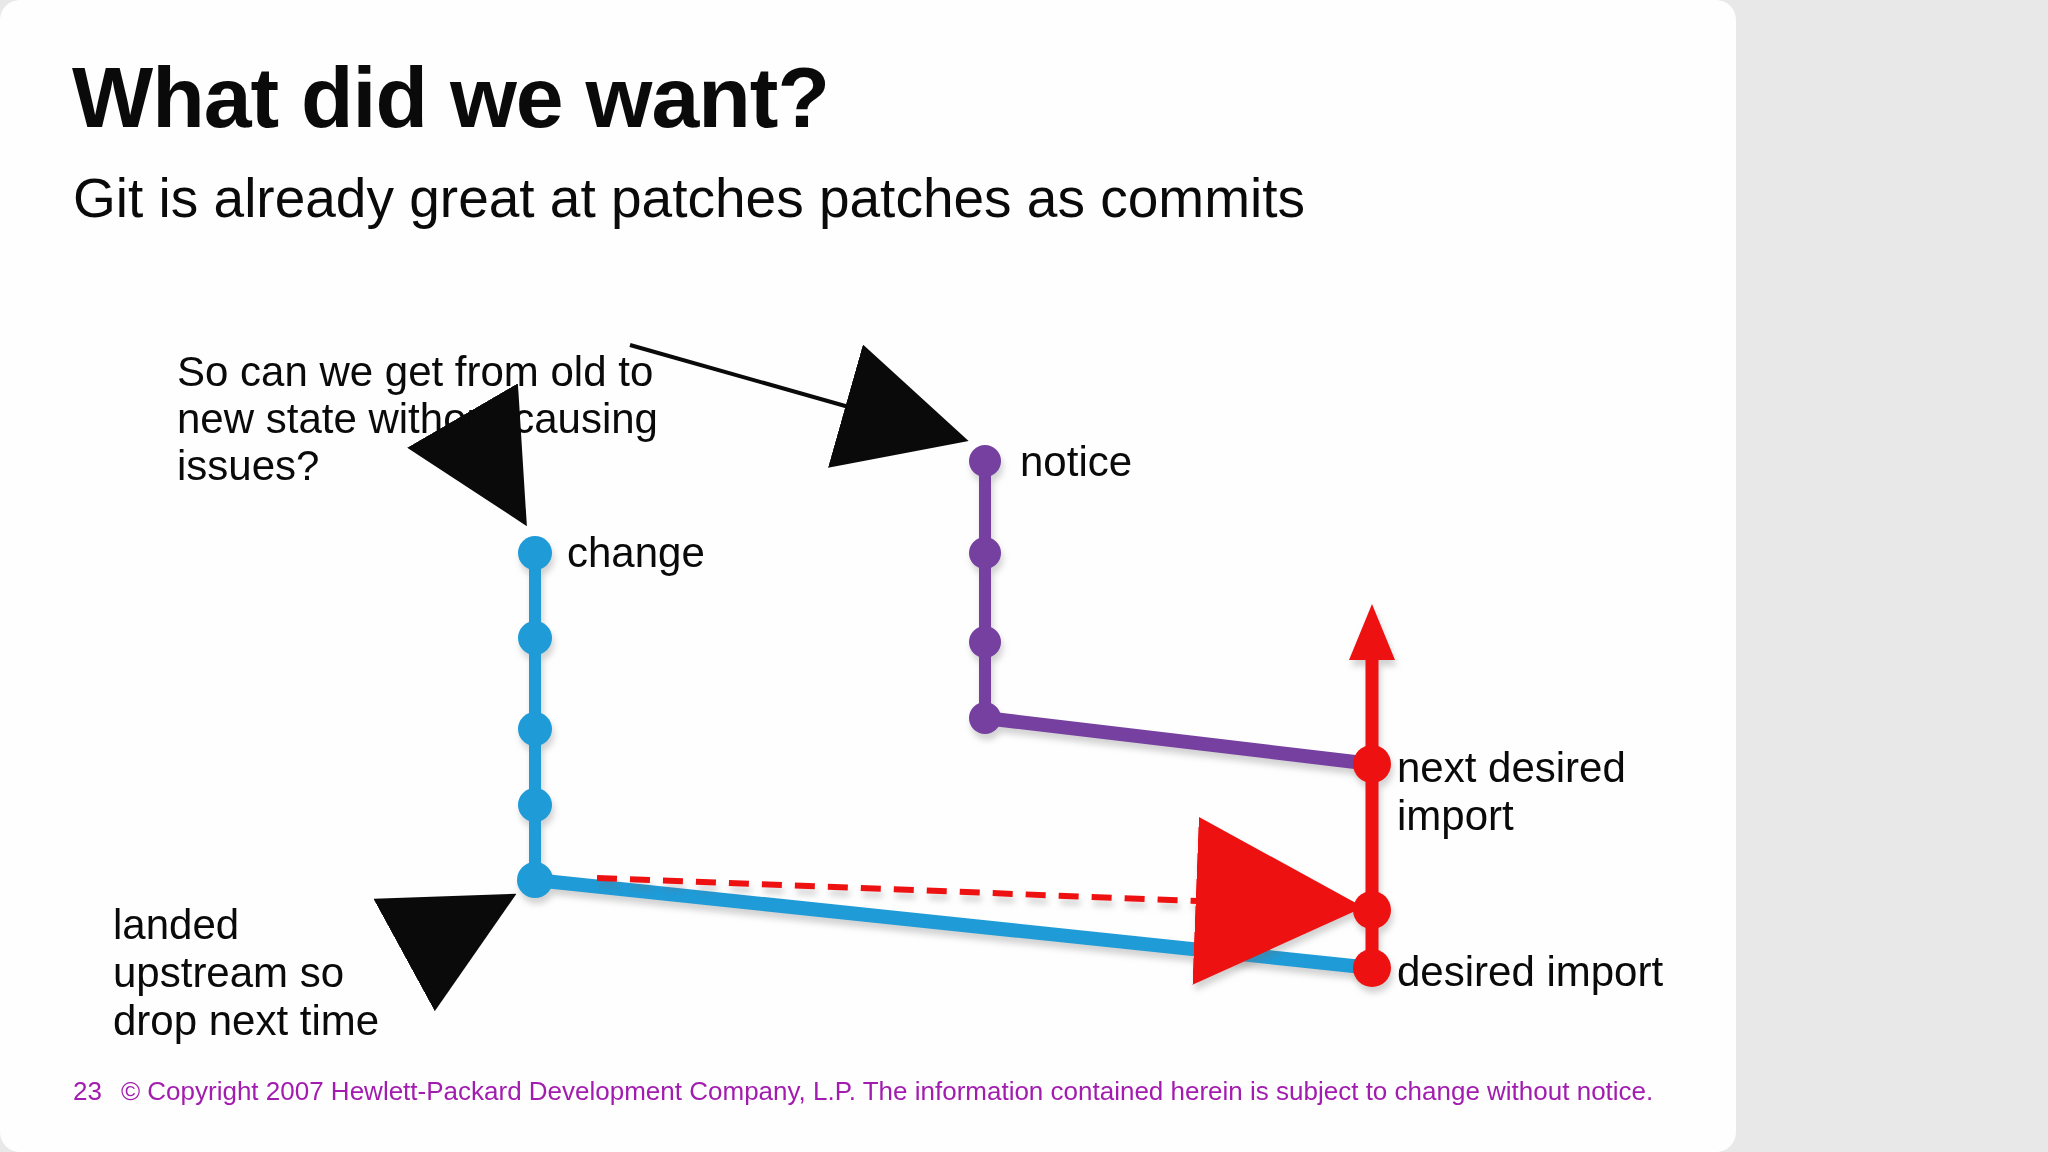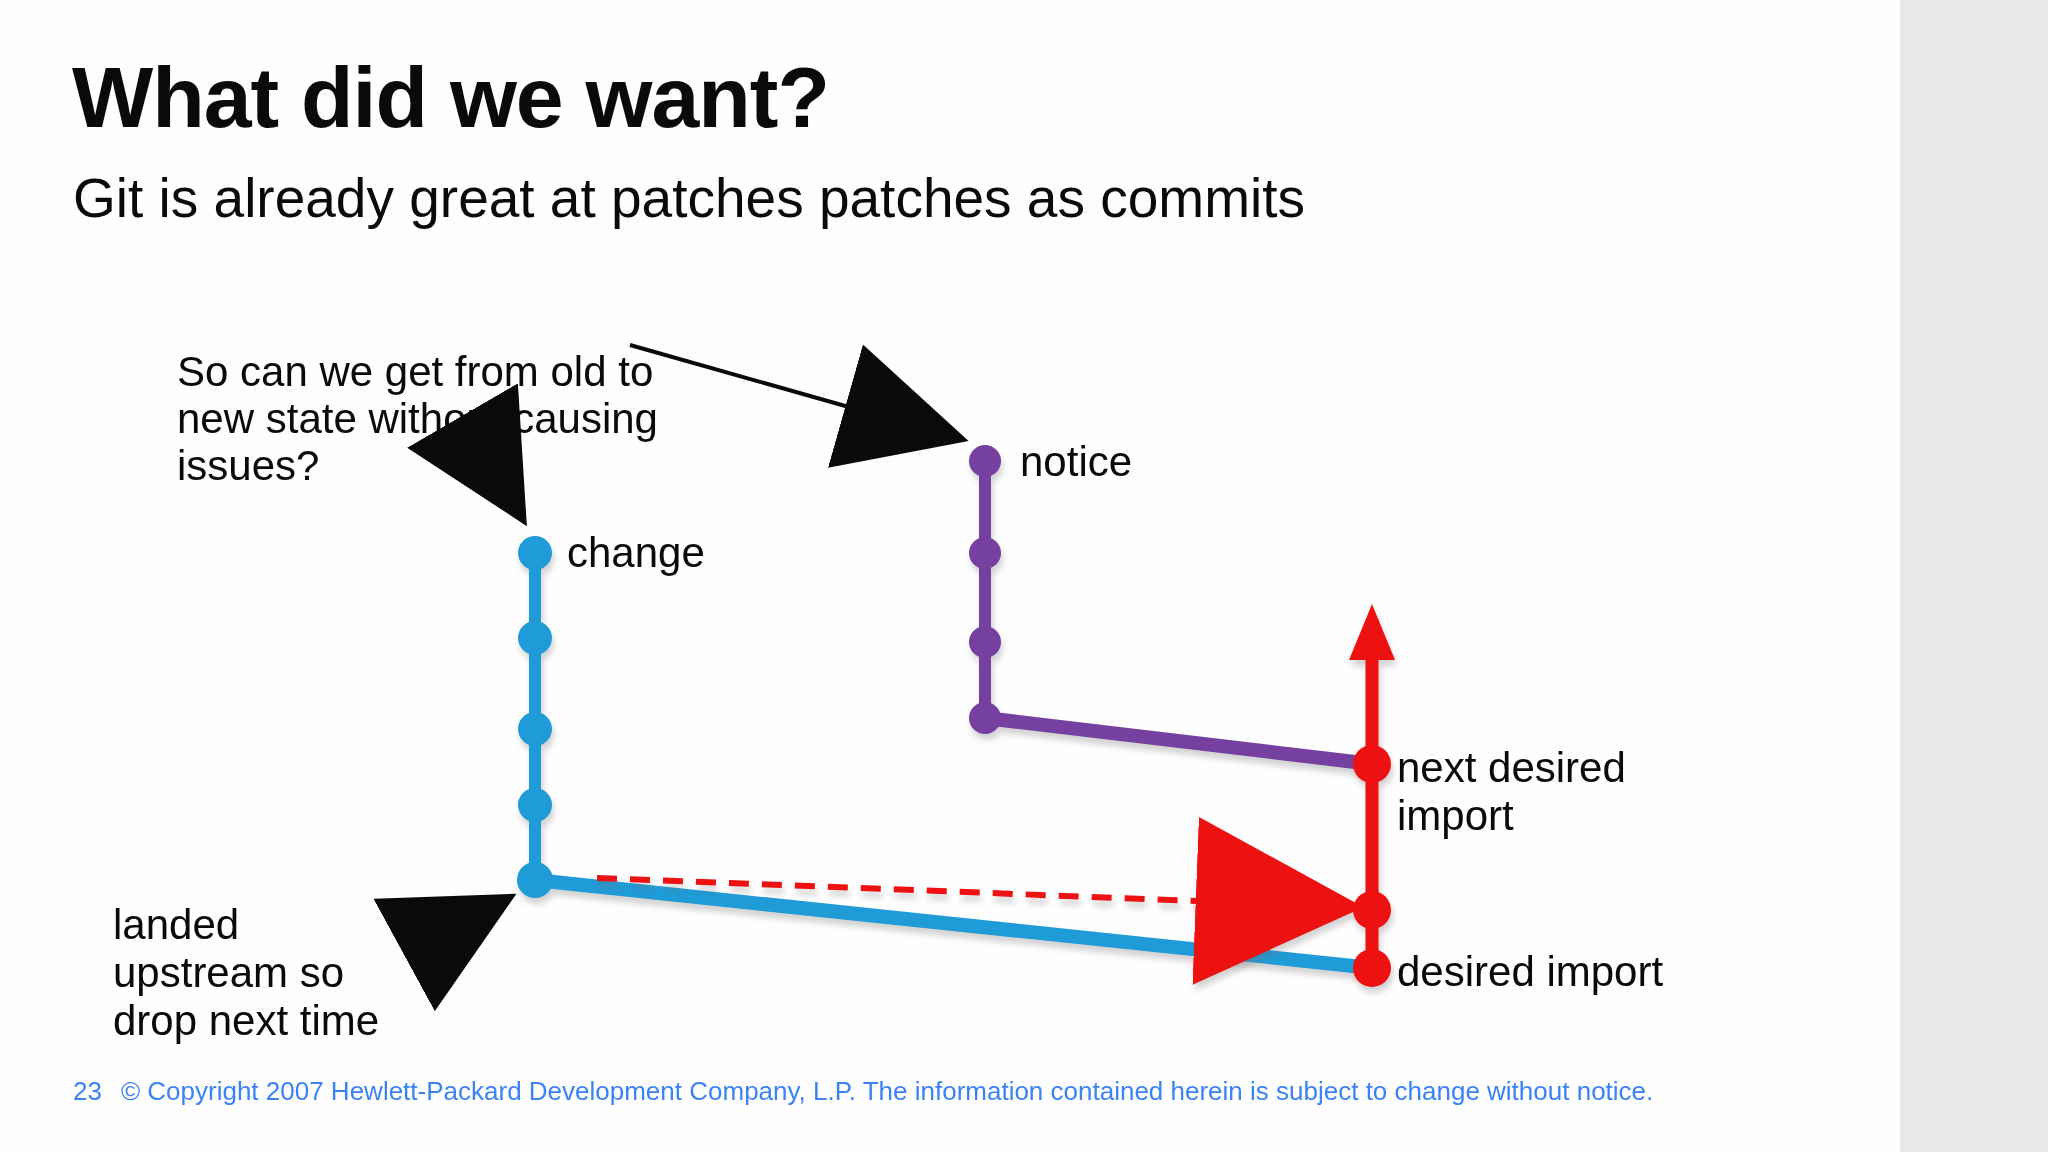--- a/index.html
+++ b/index.html
@@ -1,22 +1,23 @@
 <!DOCTYPE html>
 <html><head>
 <meta charset="utf-8">
 <style>
   html,body{margin:0;padding:0;background:#e8e8e8;}
   .slide{
     position:relative;
-    width:1900px;height:1152px;
+    width:1736px;height:1152px;
     background:#fefefe;
     overflow:hidden;
     font-family:"Liberation Sans", sans-serif;
     color:#0a0a0a;
+    border-radius:20px;
   }
   .abs{position:absolute;}
   .page-title{
     left:72px;top:48px;
     font-size:86px;font-weight:bold;letter-spacing:-1px;
     white-space:nowrap;
   }
   .page-subtitle{
     left:73px;top:166px;
     font-size:55px;font-weight:400;
@@ -33,21 +34,21 @@
   }
   .label-current{left:567px;top:553px;transform:translateY(-50%);}
   .label-desired{left:1020px;top:462px;transform:translateY(-50%);}
   .label-next-import{left:1397px;top:744px;}
   .label-prev-import{left:1397px;top:948px;}
   .diagram-svg{left:0;top:0;}
   .branch{filter:drop-shadow(2px 6px 3px rgba(110,110,110,0.30));}
   .footer{
     left:73px;top:1076px;
     display:flex;align-items:baseline;gap:19px;
-    font-size:26px;color:#3b82f6;white-space:nowrap;
+    font-size:26px;color:#a21caf;white-space:nowrap;
   }
   .hp-logo{left:1903px;top:1012px;width:88px;height:88px;}
 </style>
 </head>
 <body>
 
 <div class="slide">
 
   <div class="abs page-title">What did we want?</div>
   <div class="abs page-subtitle">Git is already great at patches patches as commits</div>

